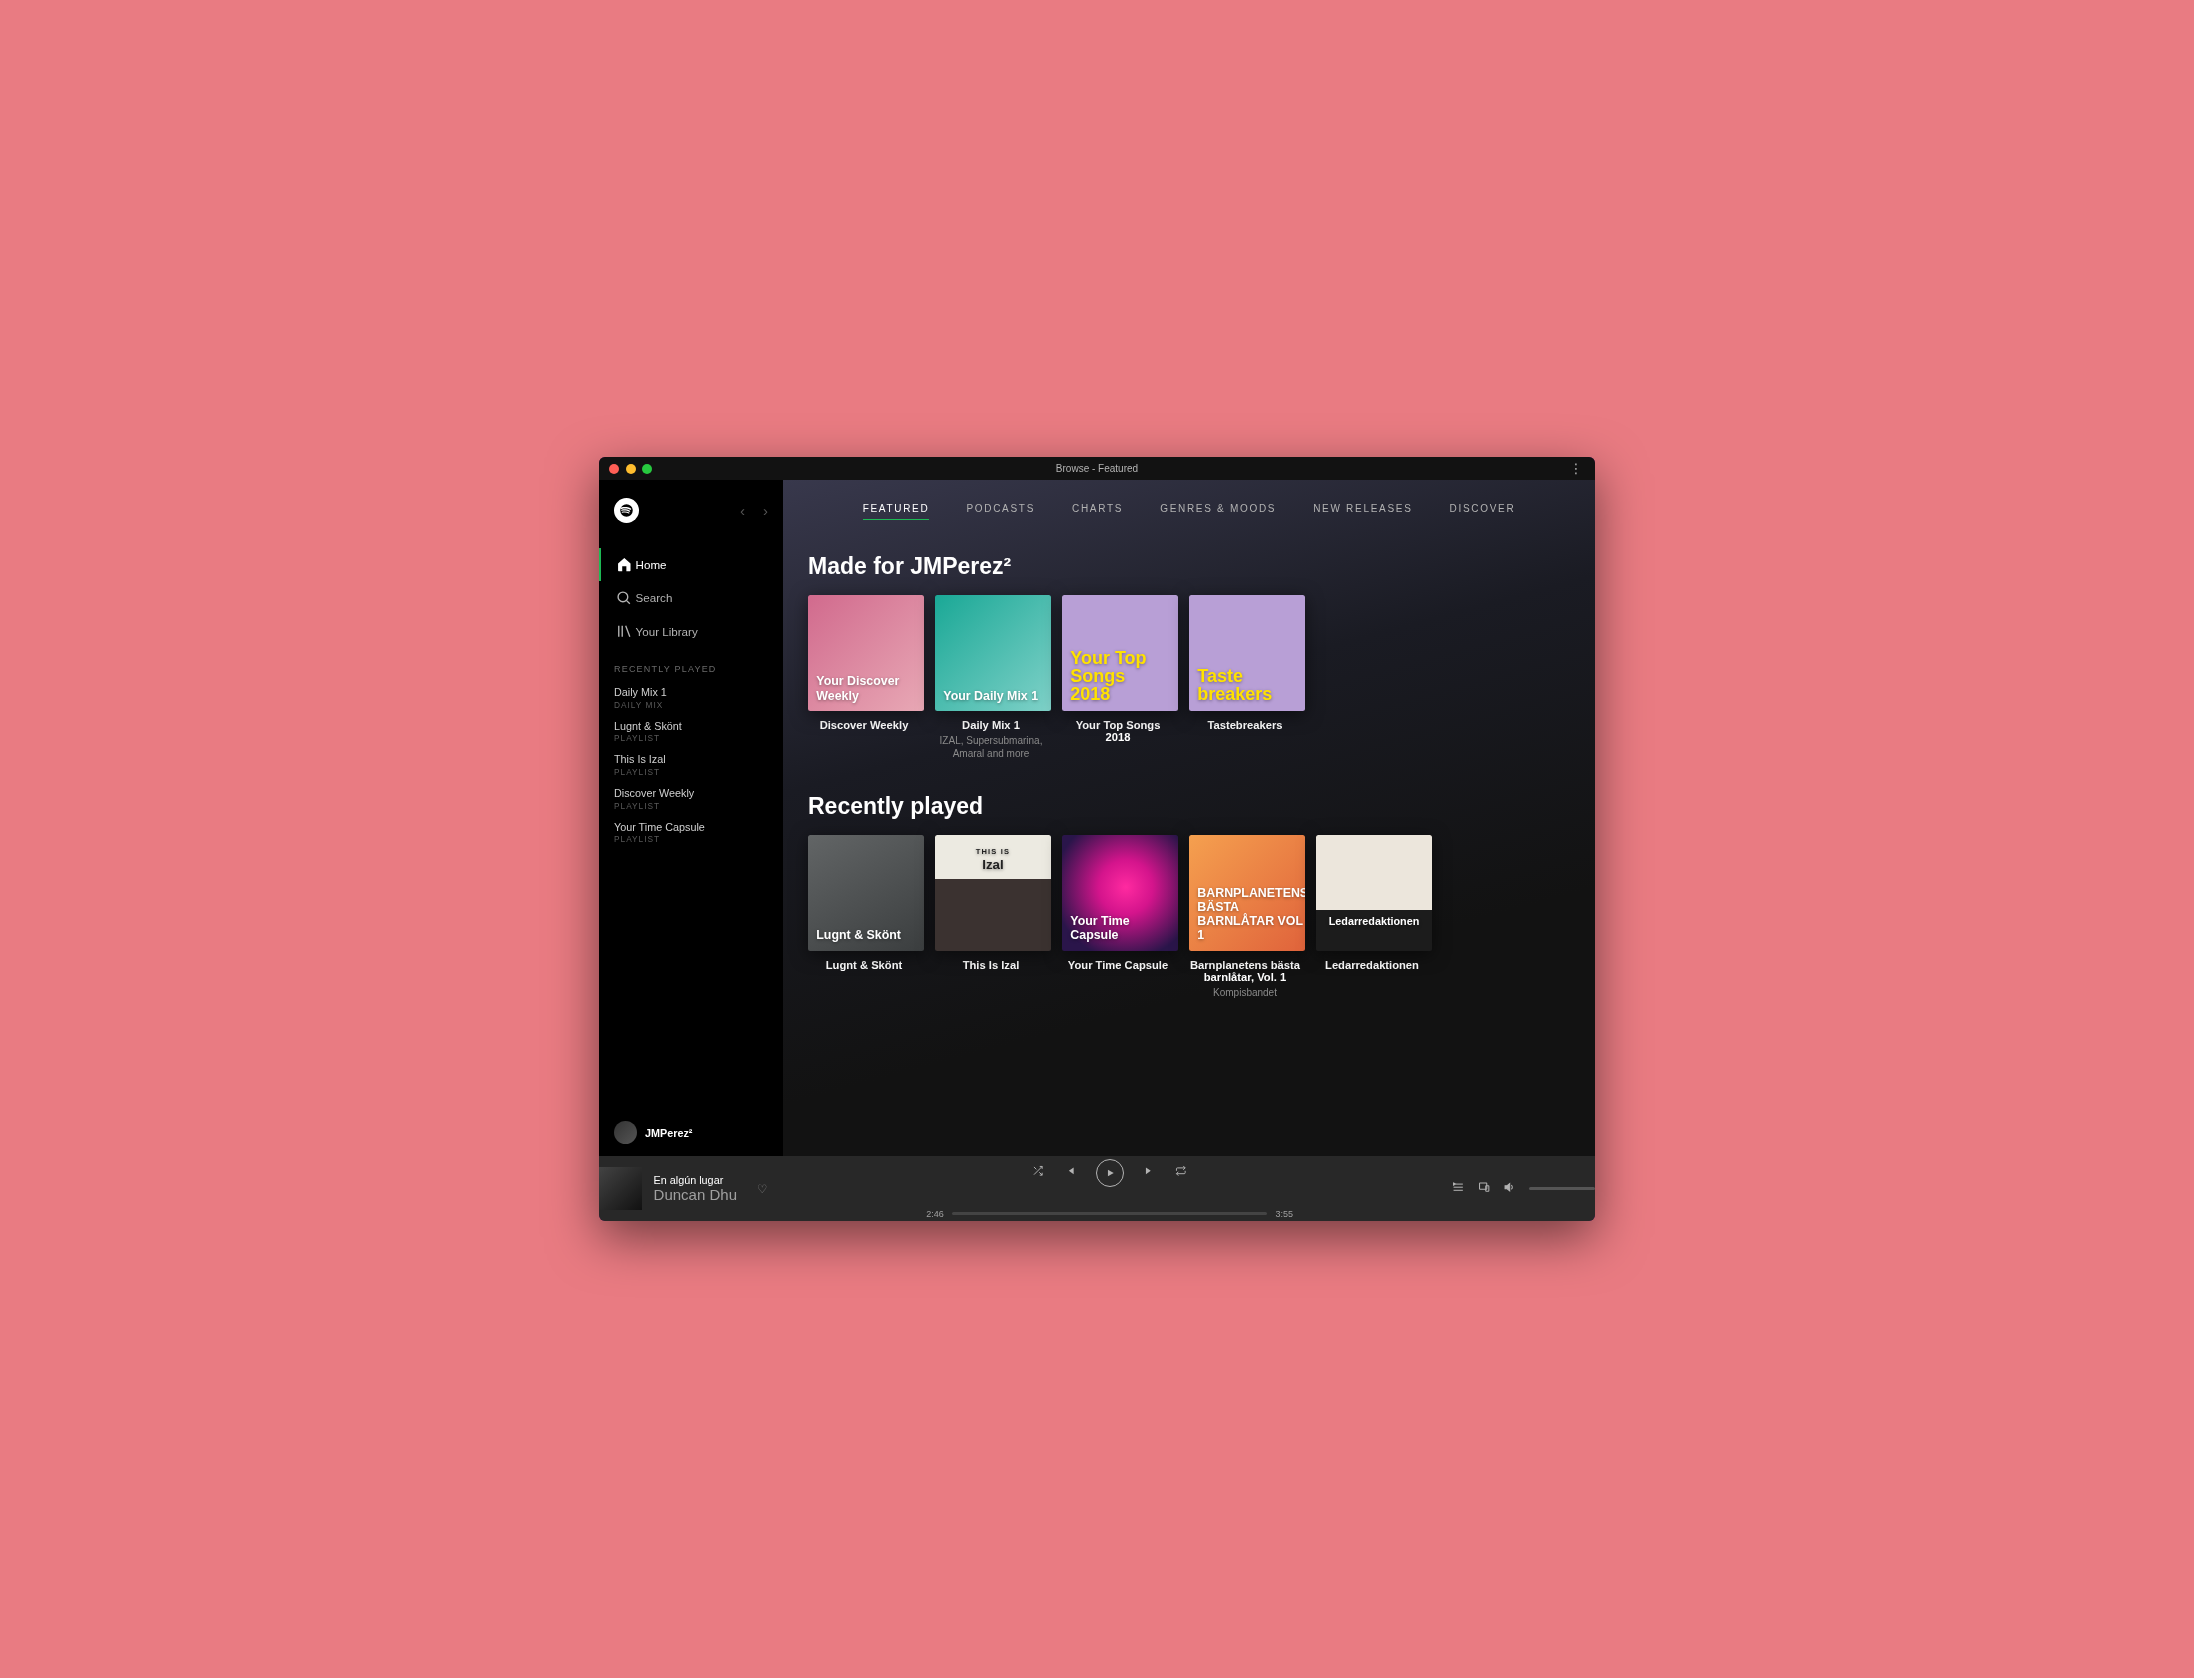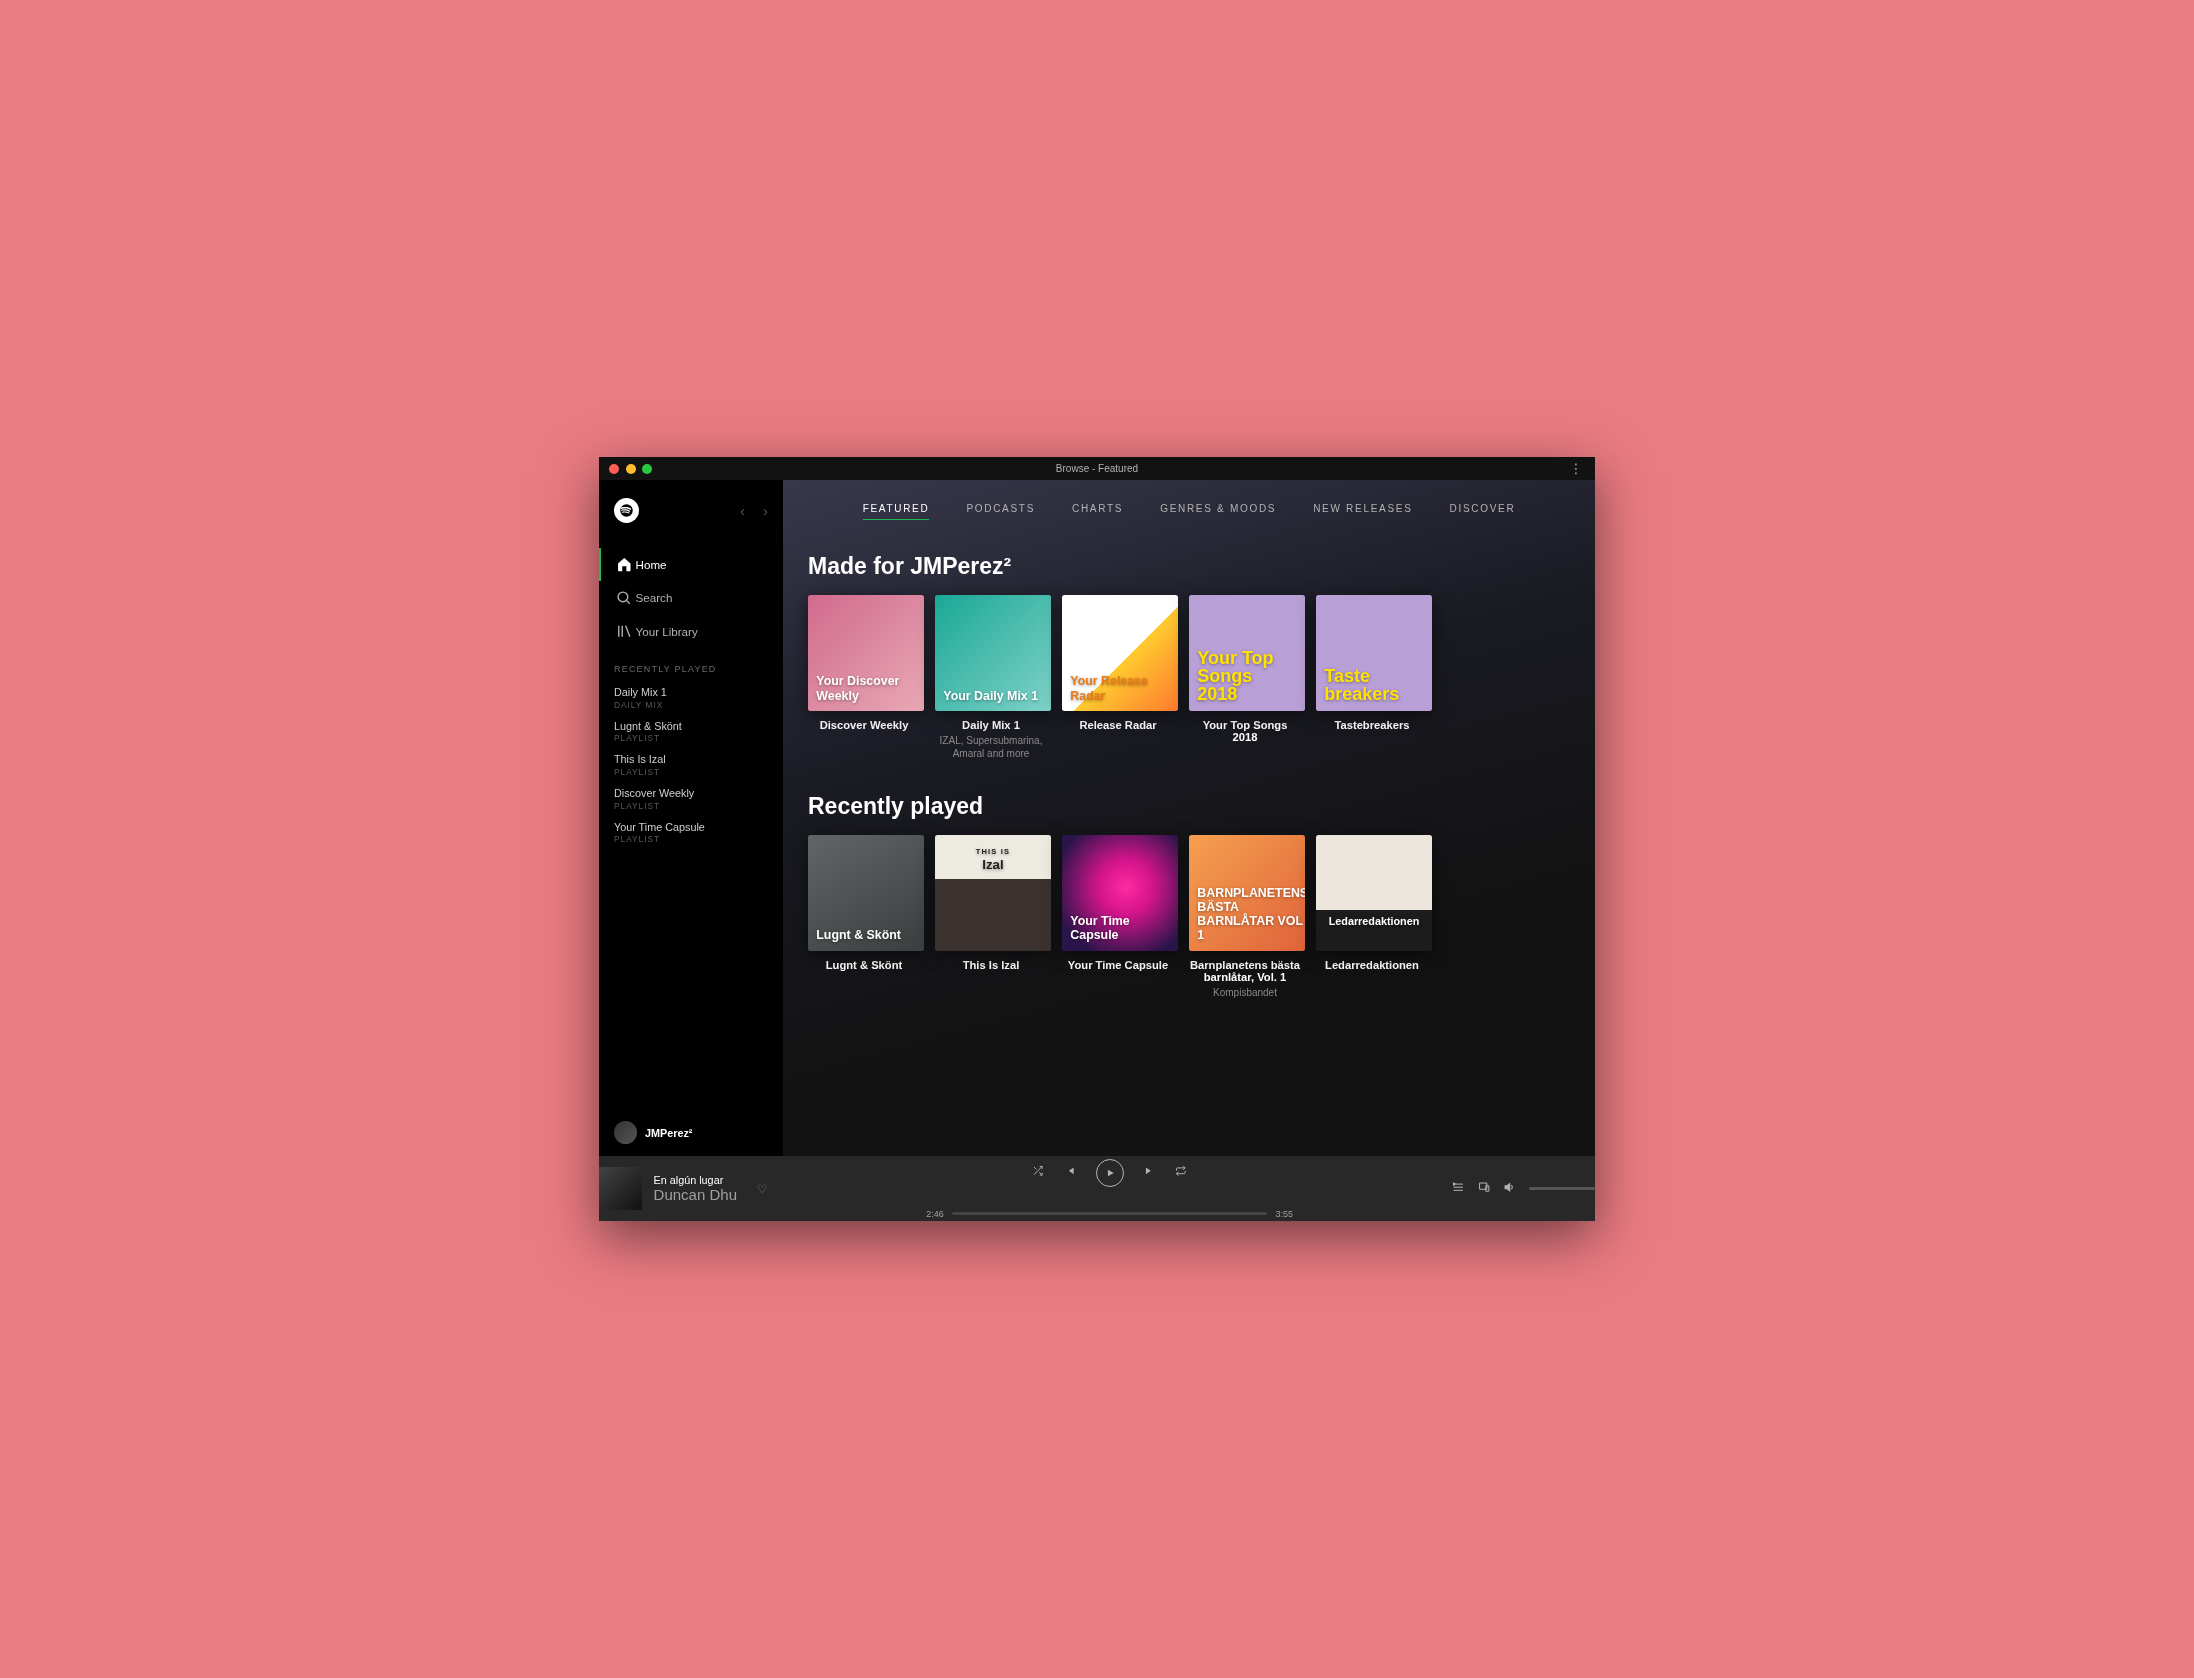--- a/index.html
+++ b/index.html
@@ -9,21 +9,21 @@
     font-family: -apple-system, BlinkMacSystemFont, "Helvetica Neue", Arial, sans-serif;
     display: flex;
     align-items: center;
     justify-content: center;
     padding: 33px;
   }
   .window {
     width: 996px;
     height: 764px;
     background: #701a75;
-    border-radius: 0;
+    border-radius: 6px;
     box-shadow: 0 16.6px 50px rgba(0,0,0,0.5);
     display: flex;
     flex-direction: column;
     overflow: hidden;
   }
   .titlebar {
     height: 23px;
     background: #121212;
     display: flex;
     align-items: center;
@@ -277,26 +277,20 @@
               <div class="cover-text">Your Discover Weekly</div>
             </div>
             <div class="c-title">Discover Weekly</div>
           </div>
           <div class="card">
             <div class="cover" style="background: linear-gradient(135deg, rgb(26, 168, 150), rgb(127, 209, 200));">
               <div class="cover-text">Your Daily Mix 1</div>
             </div>
             <div class="c-title">Daily Mix 1</div>
             <div class="c-sub">IZAL, Supersubmarina, Amaral and more</div>
-          </div>
-          <div class="card">
-            <div class="cover" style="background: linear-gradient(135deg, rgb(255, 255, 255) 0%, rgb(255, 255, 255) 55%, rgb(255, 203, 47) 55%, rgb(255, 122, 47) 100%);">
-              <div class="cover-text" style="color: rgb(233, 120, 23);">Your Release Radar</div>
-            </div>
-            <div class="c-title">Release Radar</div>
           </div>
           <div class="card">
             <div class="cover" style="background: linear-gradient(135deg, rgb(184, 159, 214), rgb(184, 159, 214));">
               <div class="cover-text" style="color: rgb(255, 226, 0); font-size: 18px; line-height: 1; padding: 8.3px;">Your Top Songs 2018</div>
             </div>
             <div class="c-title">Your Top Songs 2018</div>
           </div>
           <div class="card">
             <div class="cover" style="background: linear-gradient(135deg, rgb(184, 159, 214), rgb(184, 159, 214));">
               <div class="cover-text" style="color: rgb(255, 226, 0); font-size: 18px; line-height: 1; padding: 8.3px;">Taste breakers</div>

